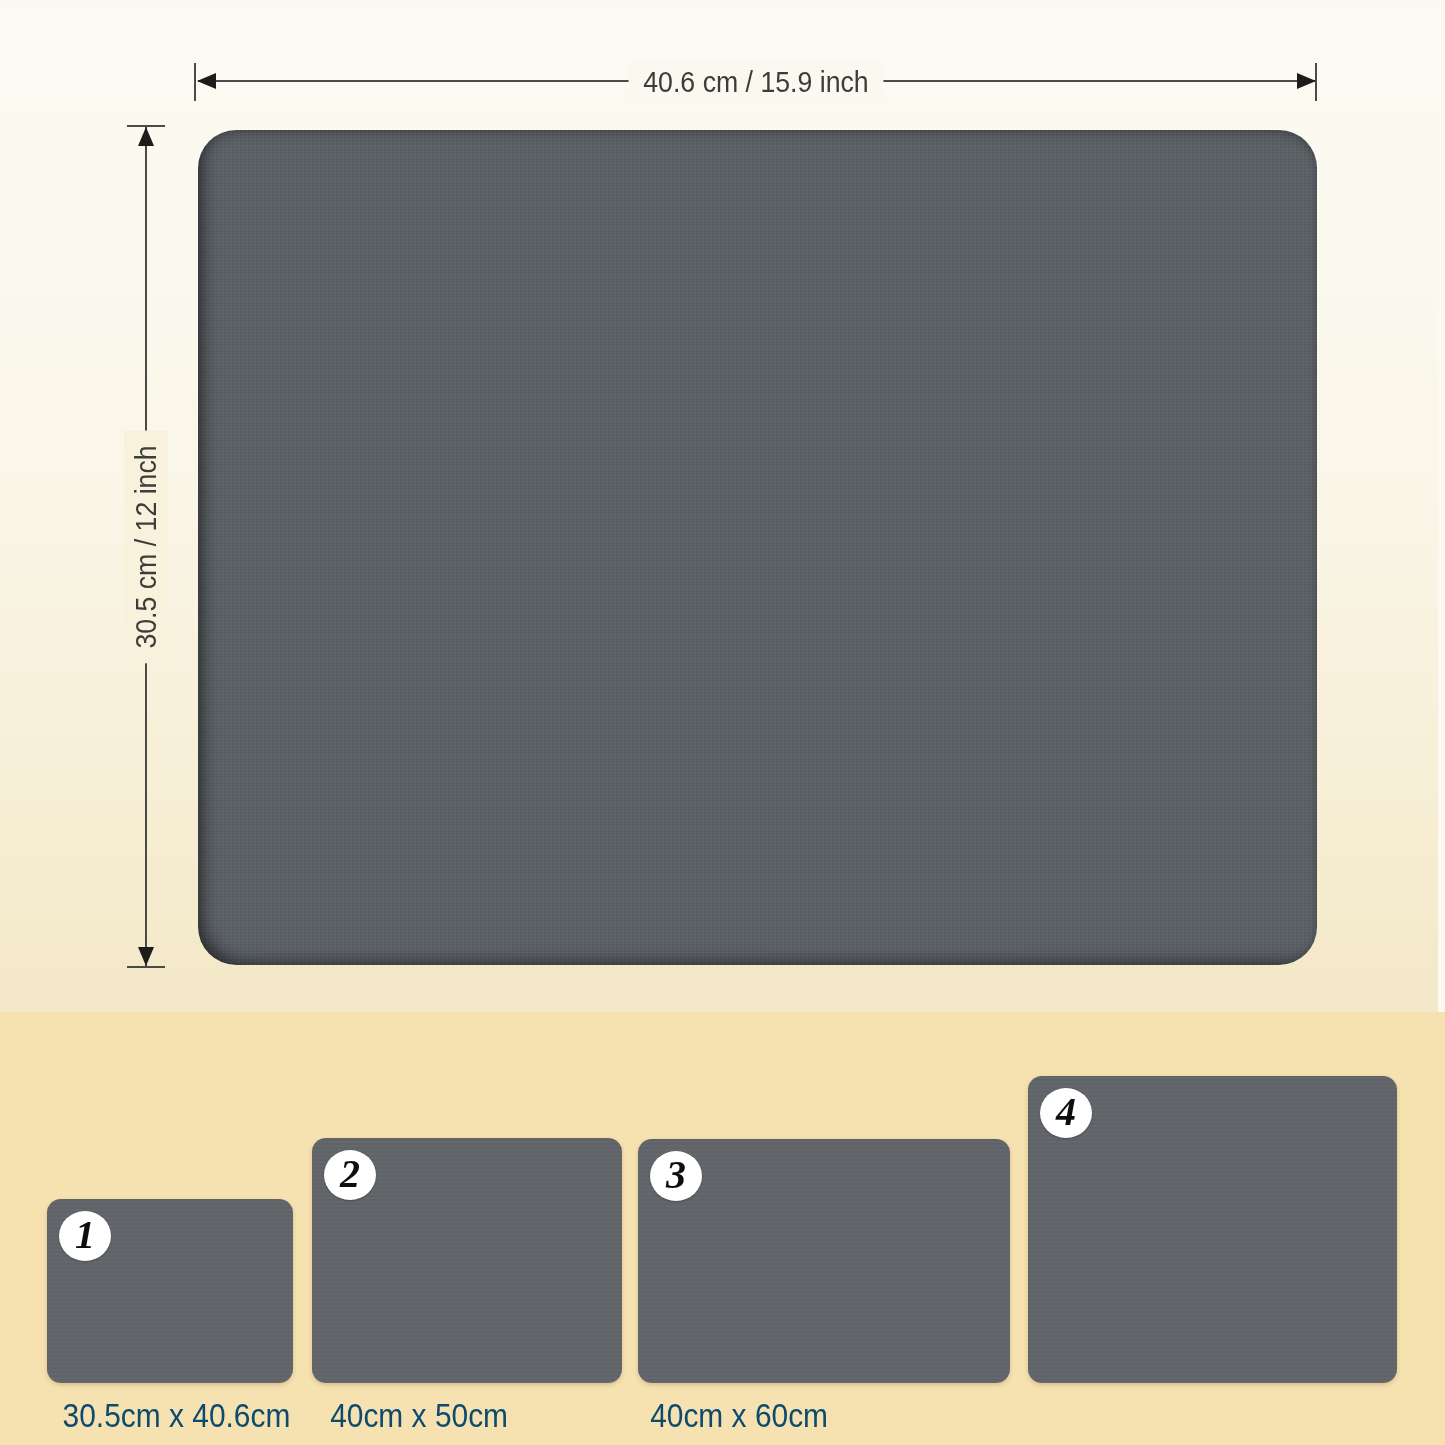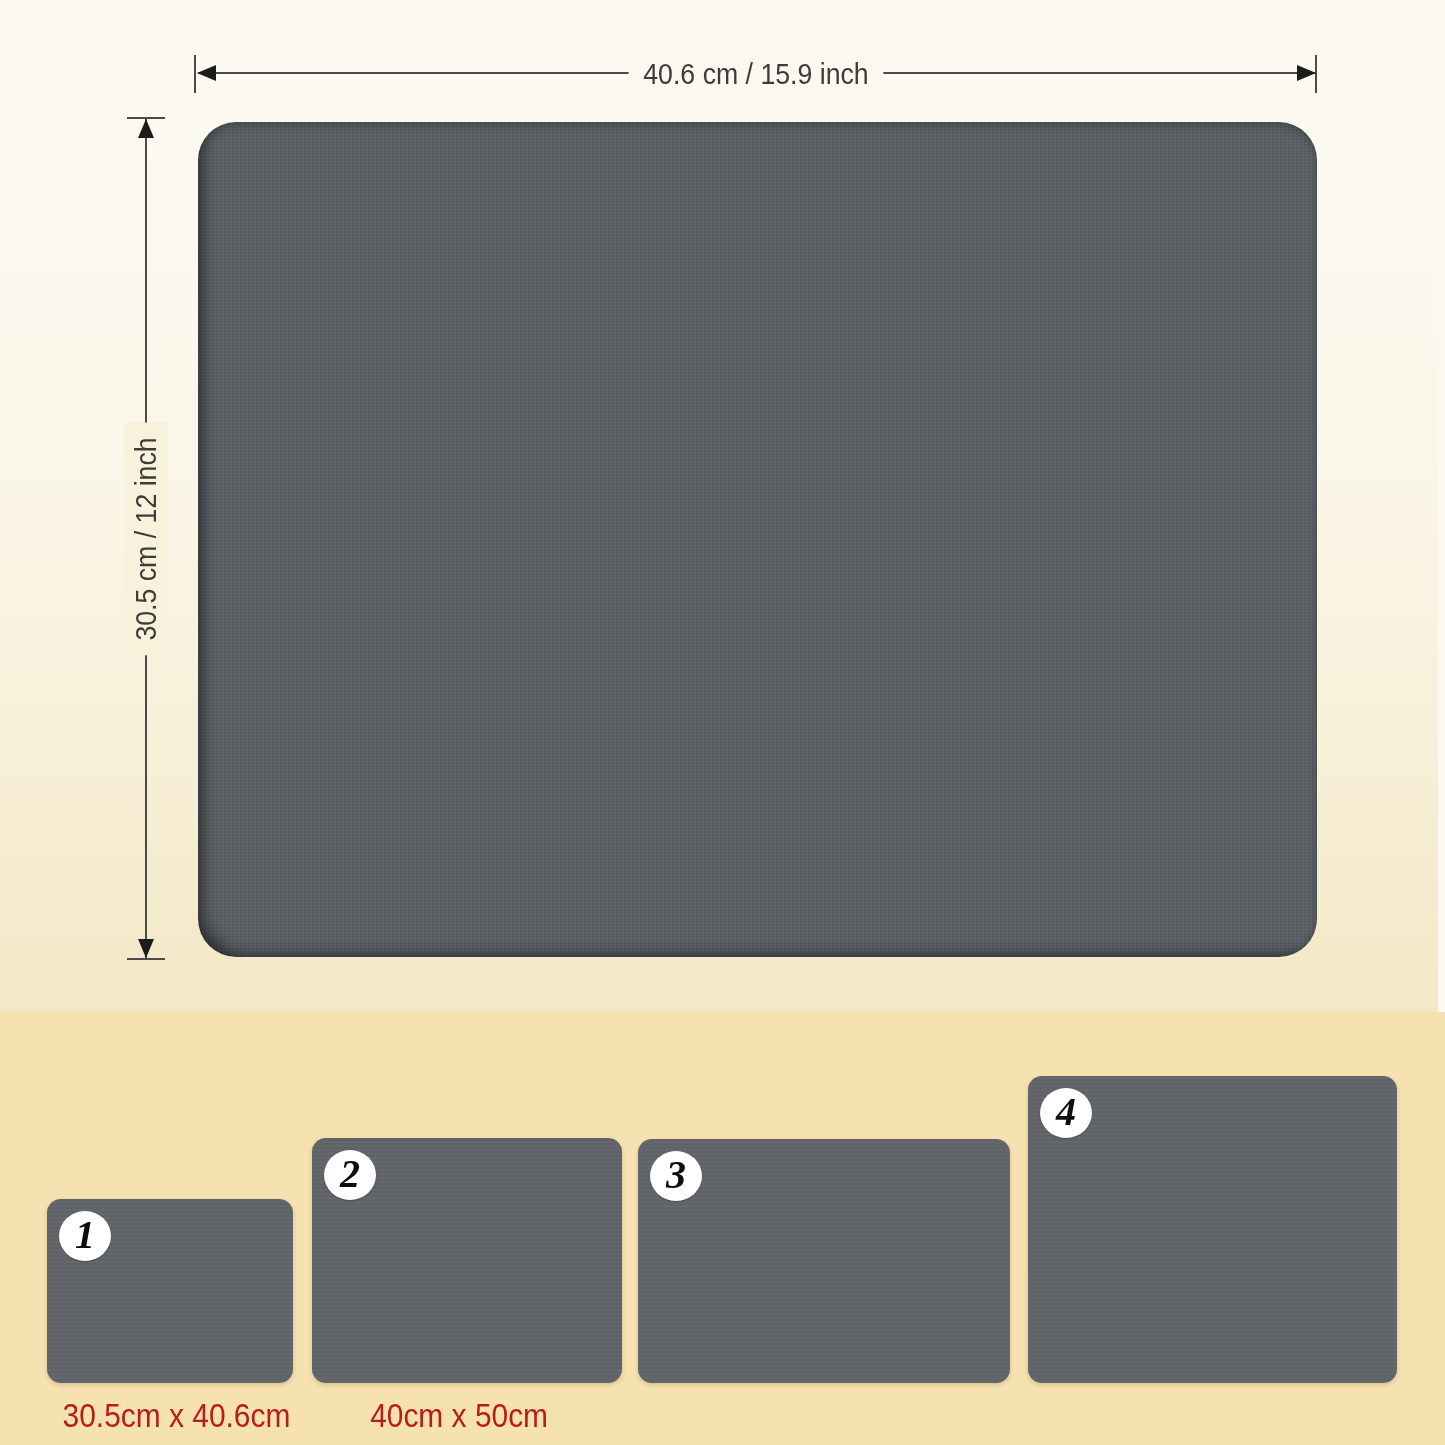--- a/index.html
+++ b/index.html
@@ -5,21 +5,21 @@
   html,body{margin:0;padding:0;background:#e8e8e8;}
   .canvas{
     position:relative;
     width:1445px;height:1445px;
     overflow:hidden;
     font-family:"Liberation Sans", sans-serif;
     background:#fbf9f1;
   }
   
   .top-section{
-    position:absolute;left:0;top:0;width:1438px;height:1012px;
+    position:absolute;left:0;top:8px;width:1438px;height:1012px;
     background:linear-gradient(180deg,#fcfaf3 0%,#faf6e9 45%,#f7efd7 75%,#f3e8c6 100%);
     text-align:right;
   }
   .mat{
     position:absolute;left:198px;top:122px;width:1119px;height:835px;
     background:
       repeating-linear-gradient(0deg, rgba(255,255,255,0.025) 0 1px, rgba(0,0,0,0.025) 1px 3px),
       repeating-linear-gradient(90deg, rgba(255,255,255,0.02) 0 2px, rgba(0,0,0,0.02) 2px 4px),
       #5b6064;
     border-radius:38px;
@@ -79,26 +79,26 @@
     display:flex;align-items:center;justify-content:center;
     box-shadow:0 1px 2px rgba(0,0,0,0.25);
   }
   .badge span{
     font-family:"Liberation Serif", serif;
     font-style:italic;font-weight:bold;
     font-size:40px;color:#0e0e0e;line-height:1;
     transform:translateY(-1px);
   }
   .size-label{
-    position:absolute;text-align:center;
-    font-size:34px;color:#b91c1c;white-space:nowrap;
+    position:absolute;
+    font-size:34px;color:#0c4a6e;white-space:nowrap;
   }
   .size-label span{display:inline-block;transform:scaleX(0.88);}
   .label-1{left:47px;top:1396px;width:246px;}
-  .label-2{left:304px;top:1396px;width:310px;}
+  .label-2{left:318px;top:1396px;width:310px;}
   .label-3{left:638px;top:1396px;width:372px;}
   .label-4{left:1028px;top:1396px;width:369px;}
 </style>
 </head>
 <body>
 
 <div class="canvas">
 
   <div class="top-section">
     <div class="mat"></div>
@@ -142,14 +142,17 @@
       <span>4</span>
     </div>
   </div>
 
   <div class="size-label label-1">
     <span>30.5cm x 40.6cm</span>
   </div>
   <div class="size-label label-2">
     <span>40cm x 50cm</span>
   </div>
+  <div class="size-label label-3">
+    <span>40cm x 60cm</span>
+  </div>
 
 </div>
 
 </body></html>

